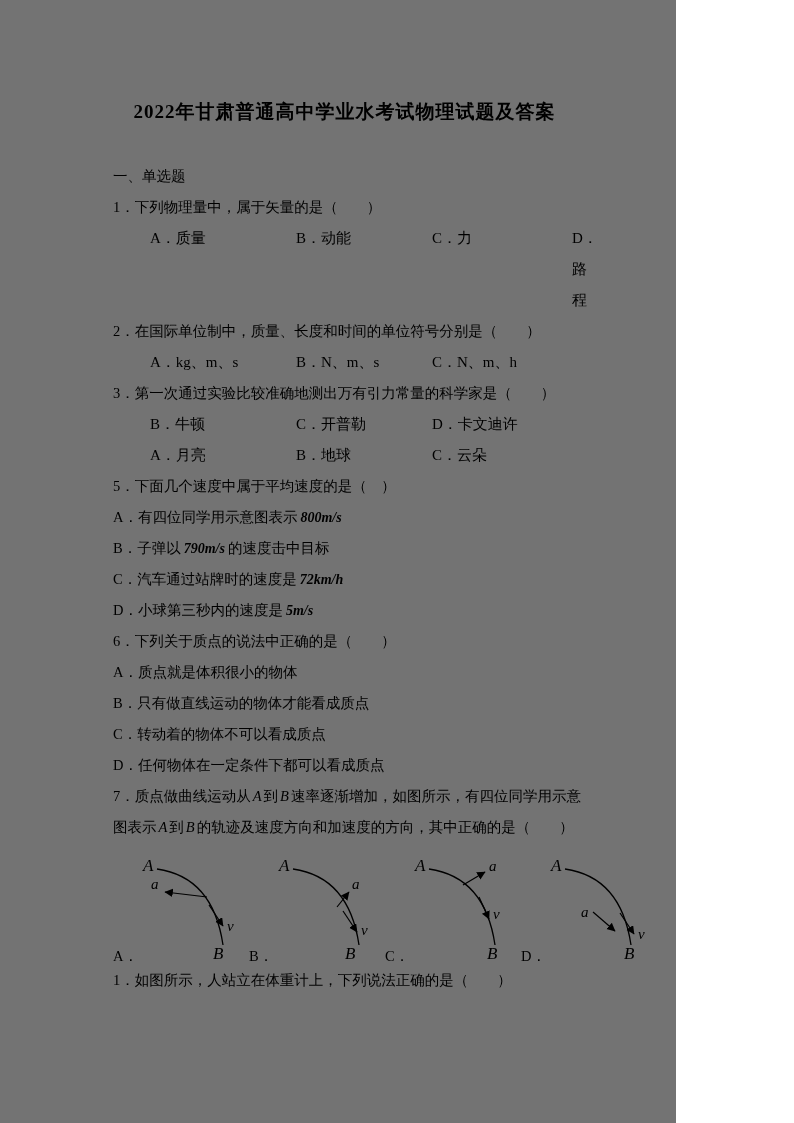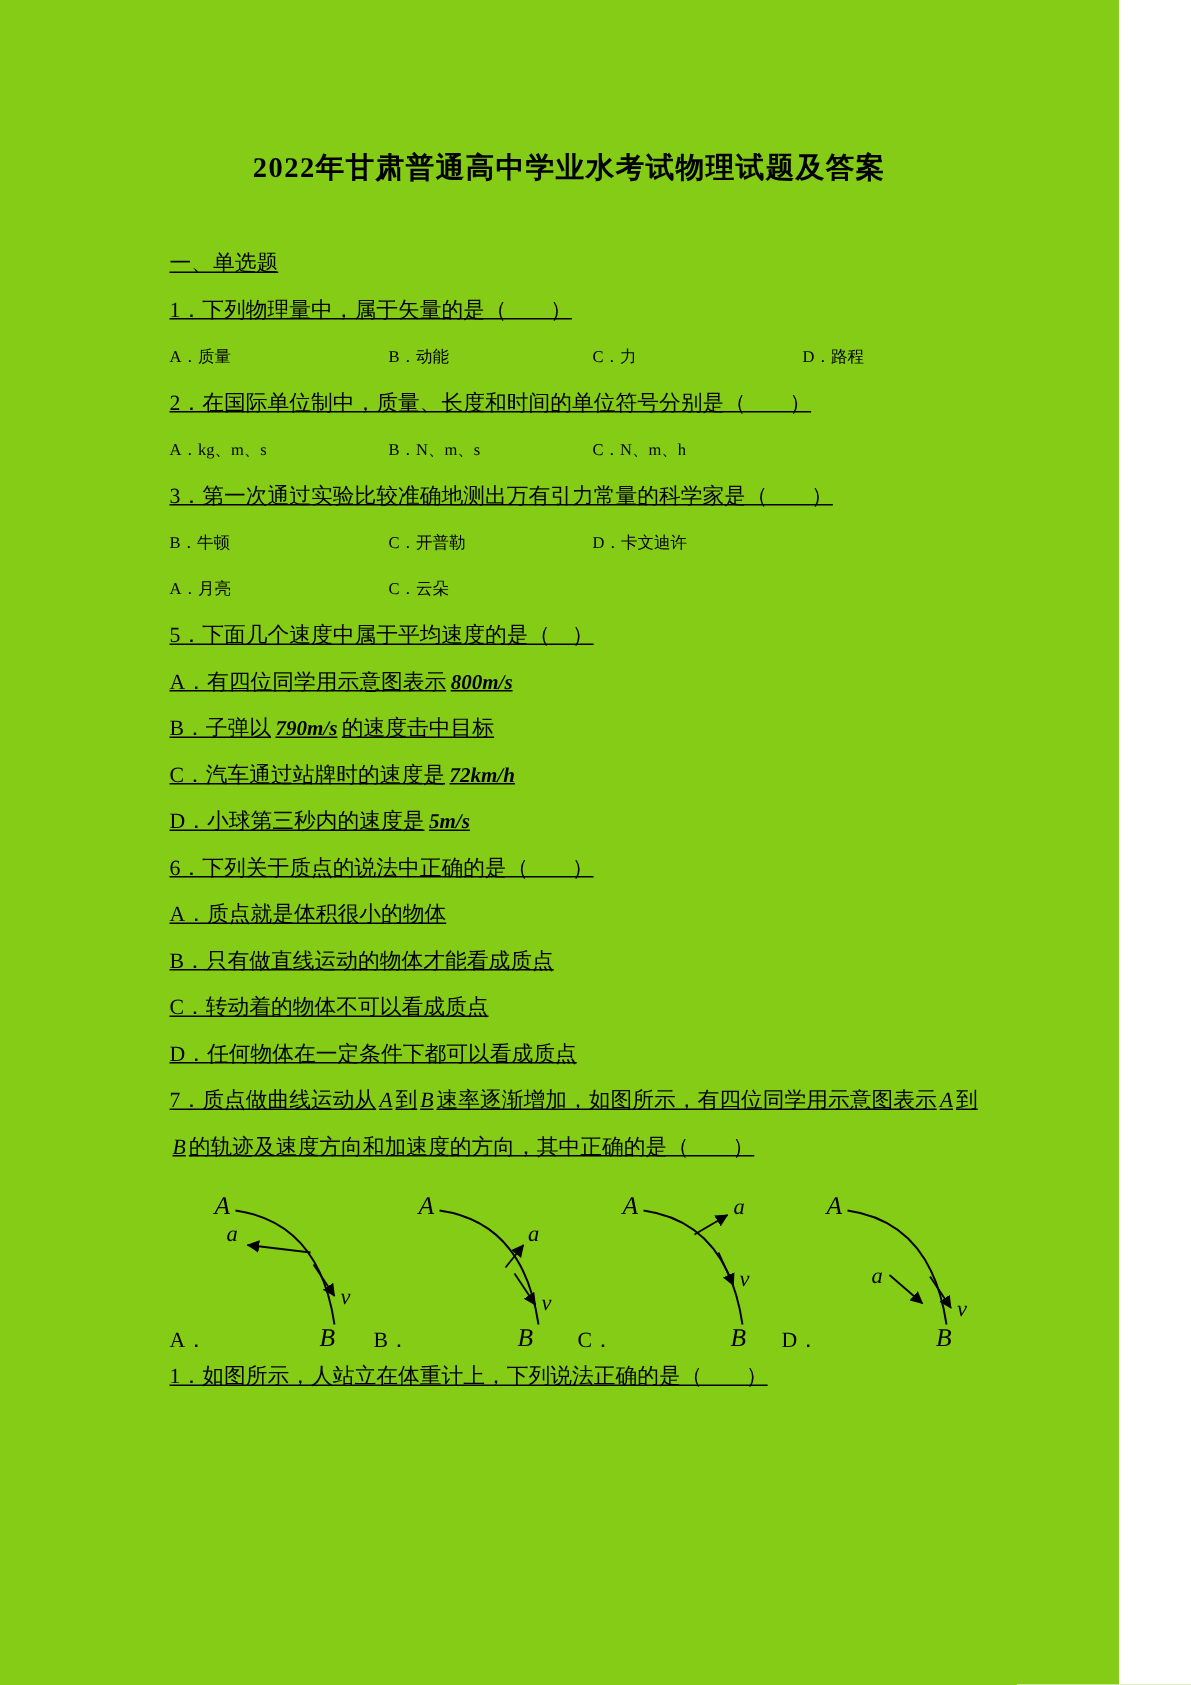--- a/index.html
+++ b/index.html
@@ -3,44 +3,44 @@
 <meta charset="utf-8">
 <style>
   * { margin: 0; padding: 0; box-sizing: border-box; }
   html, body { background: #ffffff; }
   body {
     font-family: "Liberation Serif", "DejaVu Serif", serif;
     color: #000000;
   }
   .page {
     position: relative;
-    width: 746px;
+    width: 676px;
     height: 1123px;
-    background: #84cc16;
+    background: #737373;
     padding: 99px 90px 28px 113px;
     overflow: hidden;
   }
   .doc-title {
     text-align: center;
     font-size: 19px;
     font-weight: bold;
     letter-spacing: 1px;
     margin-bottom: 36px;
     margin-left: -10px;
   }
   .line {
     font-size: 14.5px;
     line-height: 31px;
-    text-decoration: underline;
   }
   .opt-grid {
     display: grid;
     grid-template-columns: 146px 136px 140px auto;
-    font-size: 11px;
+    font-size: 15px;
     line-height: 31px;
+    margin-left: 37px;
   }
   .val {
     font-family: "Liberation Serif", serif;
     font-style: italic;
     font-weight: bold;
     font-size: 14px;
     margin: 0 3px;
   }
   .it {
     font-family: "Liberation Serif", serif;
@@ -101,20 +101,21 @@
 
   <p class="line">3．第一次通过实验比较准确地测出万有引力常量的科学家是（　　）</p>
   <div class="opt-grid">
     <span>B．牛顿</span>
     <span>C．开普勒</span>
     <span>D．卡文迪许</span>
   </div>
 
   <div class="opt-grid">
     <span>A．月亮</span>
+    <span>B．地球</span>
     <span>C．云朵</span>
   </div>
 
   <p class="line">5．下面几个速度中属于平均速度的是（　）</p>
   <p class="line"><span>A．有四位同学用示意图表示</span><span class="val">800m/s</span><span></span></p>
   <p class="line"><span>B．子弹以</span><span class="val">790m/s</span><span>的速度击中目标</span></p>
   <p class="line"><span>C．汽车通过站牌时的速度是</span><span class="val">72km/h</span><span></span></p>
   <p class="line"><span>D．小球第三秒内的速度是</span><span class="val">5m/s</span><span></span></p>
 
   <p class="line">6．下列关于质点的说法中正确的是（　　）</p>

